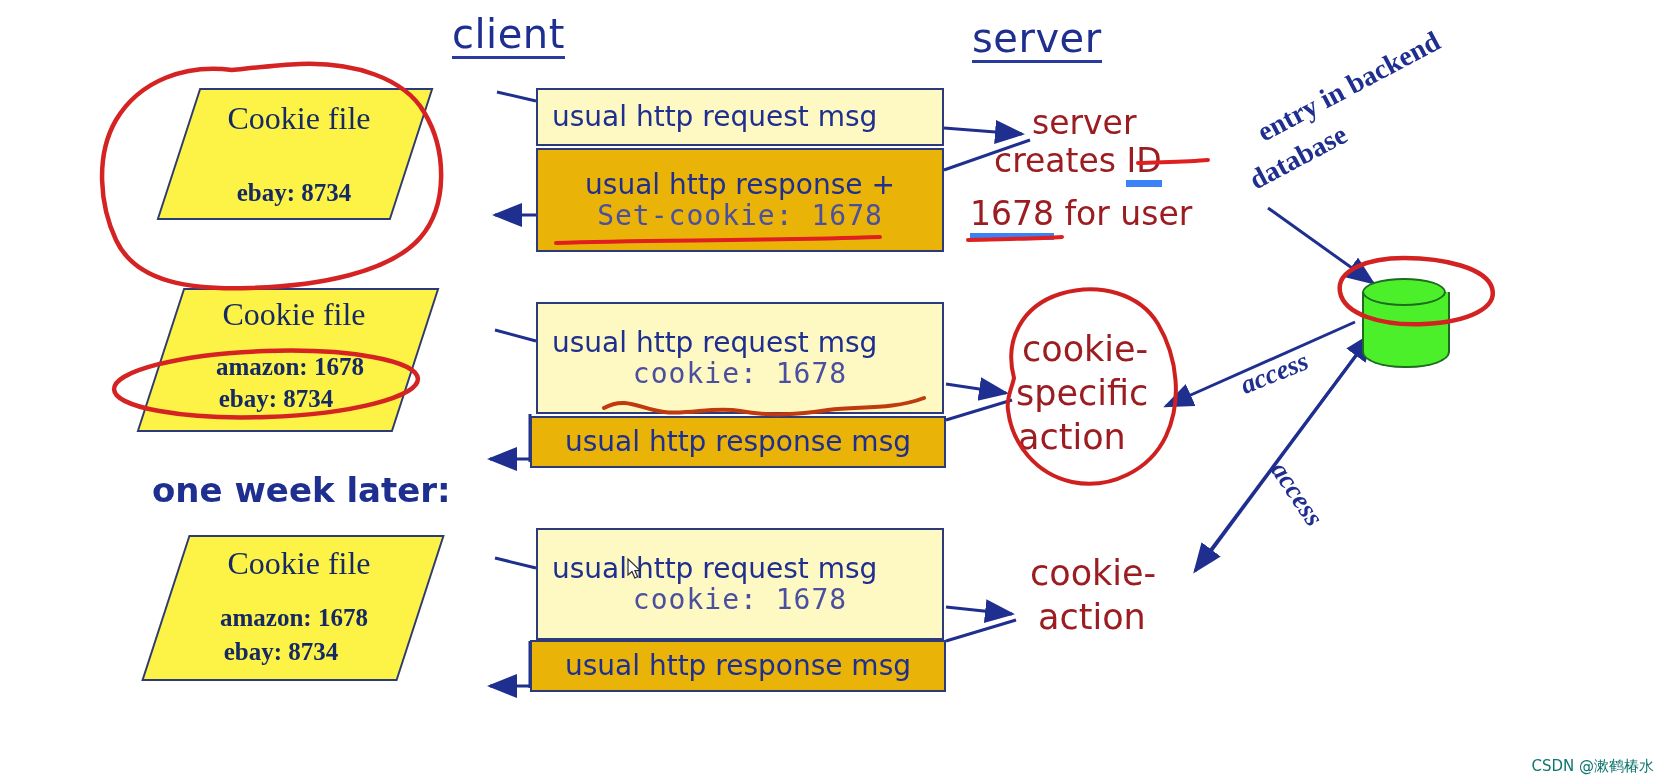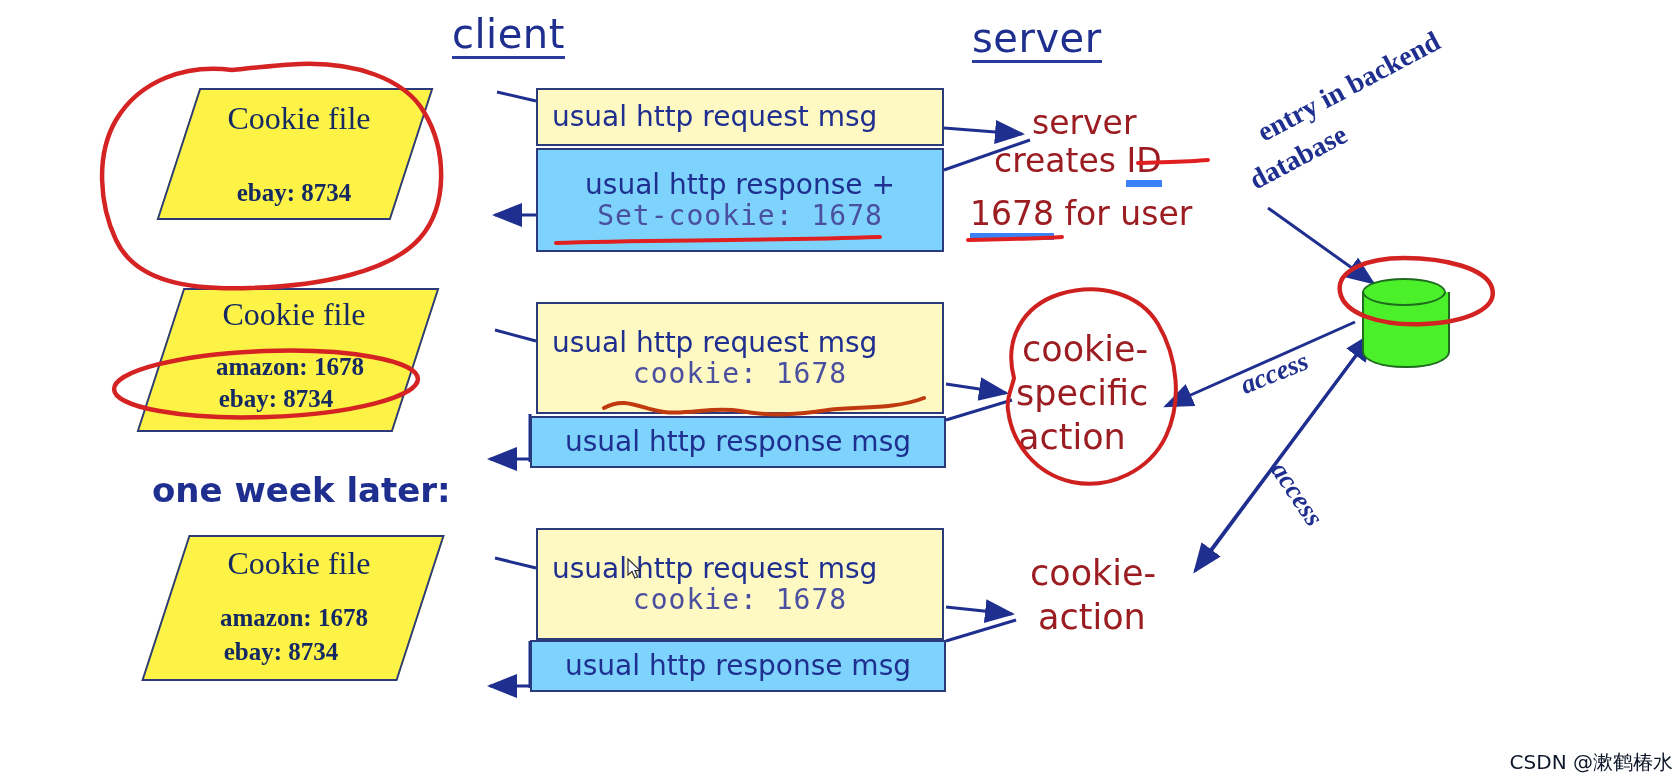--- a/index.html
+++ b/index.html
@@ -60,21 +60,21 @@
 
   
   .msgbox{
     position:absolute;z-index:3;
     border:2px solid #2b3a7a;
     display:flex;flex-direction:column;justify-content:center;
     box-sizing:border-box;
     font-family:"DejaVu Sans", sans-serif;
   }
   .msgbox.green{background:#fef9c3;}
-  .msgbox.pink{background:#7dd3fc;}
+  .msgbox.pink{background:#eab308;}
   .msg-line{
     color:#1f2f8f;
     font-size:28px;
     line-height:1.12;
     white-space:nowrap;
     padding-left:14px;
   }
   .msg-line.center{padding-left:0;text-align:center;}
   .msg-mono{
     font-family:"DejaVu Sans Mono", monospace;
@@ -127,24 +127,24 @@
   }
   .db-top{
     position:absolute;left:0;top:0;width:84px;height:28px;
     background:#4cf02a;border:2px solid #1f6b1f;border-radius:50%;
     box-sizing:border-box;
   }
 
   
   #watermark{
     position:absolute;z-index:6;
-    right:5px;bottom:6px;
-    font-family:"DejaVu Sans", sans-serif;
-    font-size:20px;
-    color:#0f172a;
+    right:24px;bottom:6px;
+    font-family:"DejaVu Sans", sans-serif;
+    font-size:15px;
+    color:#0f766e;
     white-space:nowrap;
   }
 
   
   #cursor{position:absolute;z-index:7;left:627px;top:558px;width:16px;height:22px;}
 </style>
 </head>
 <body>
 
 <div id="stage">

